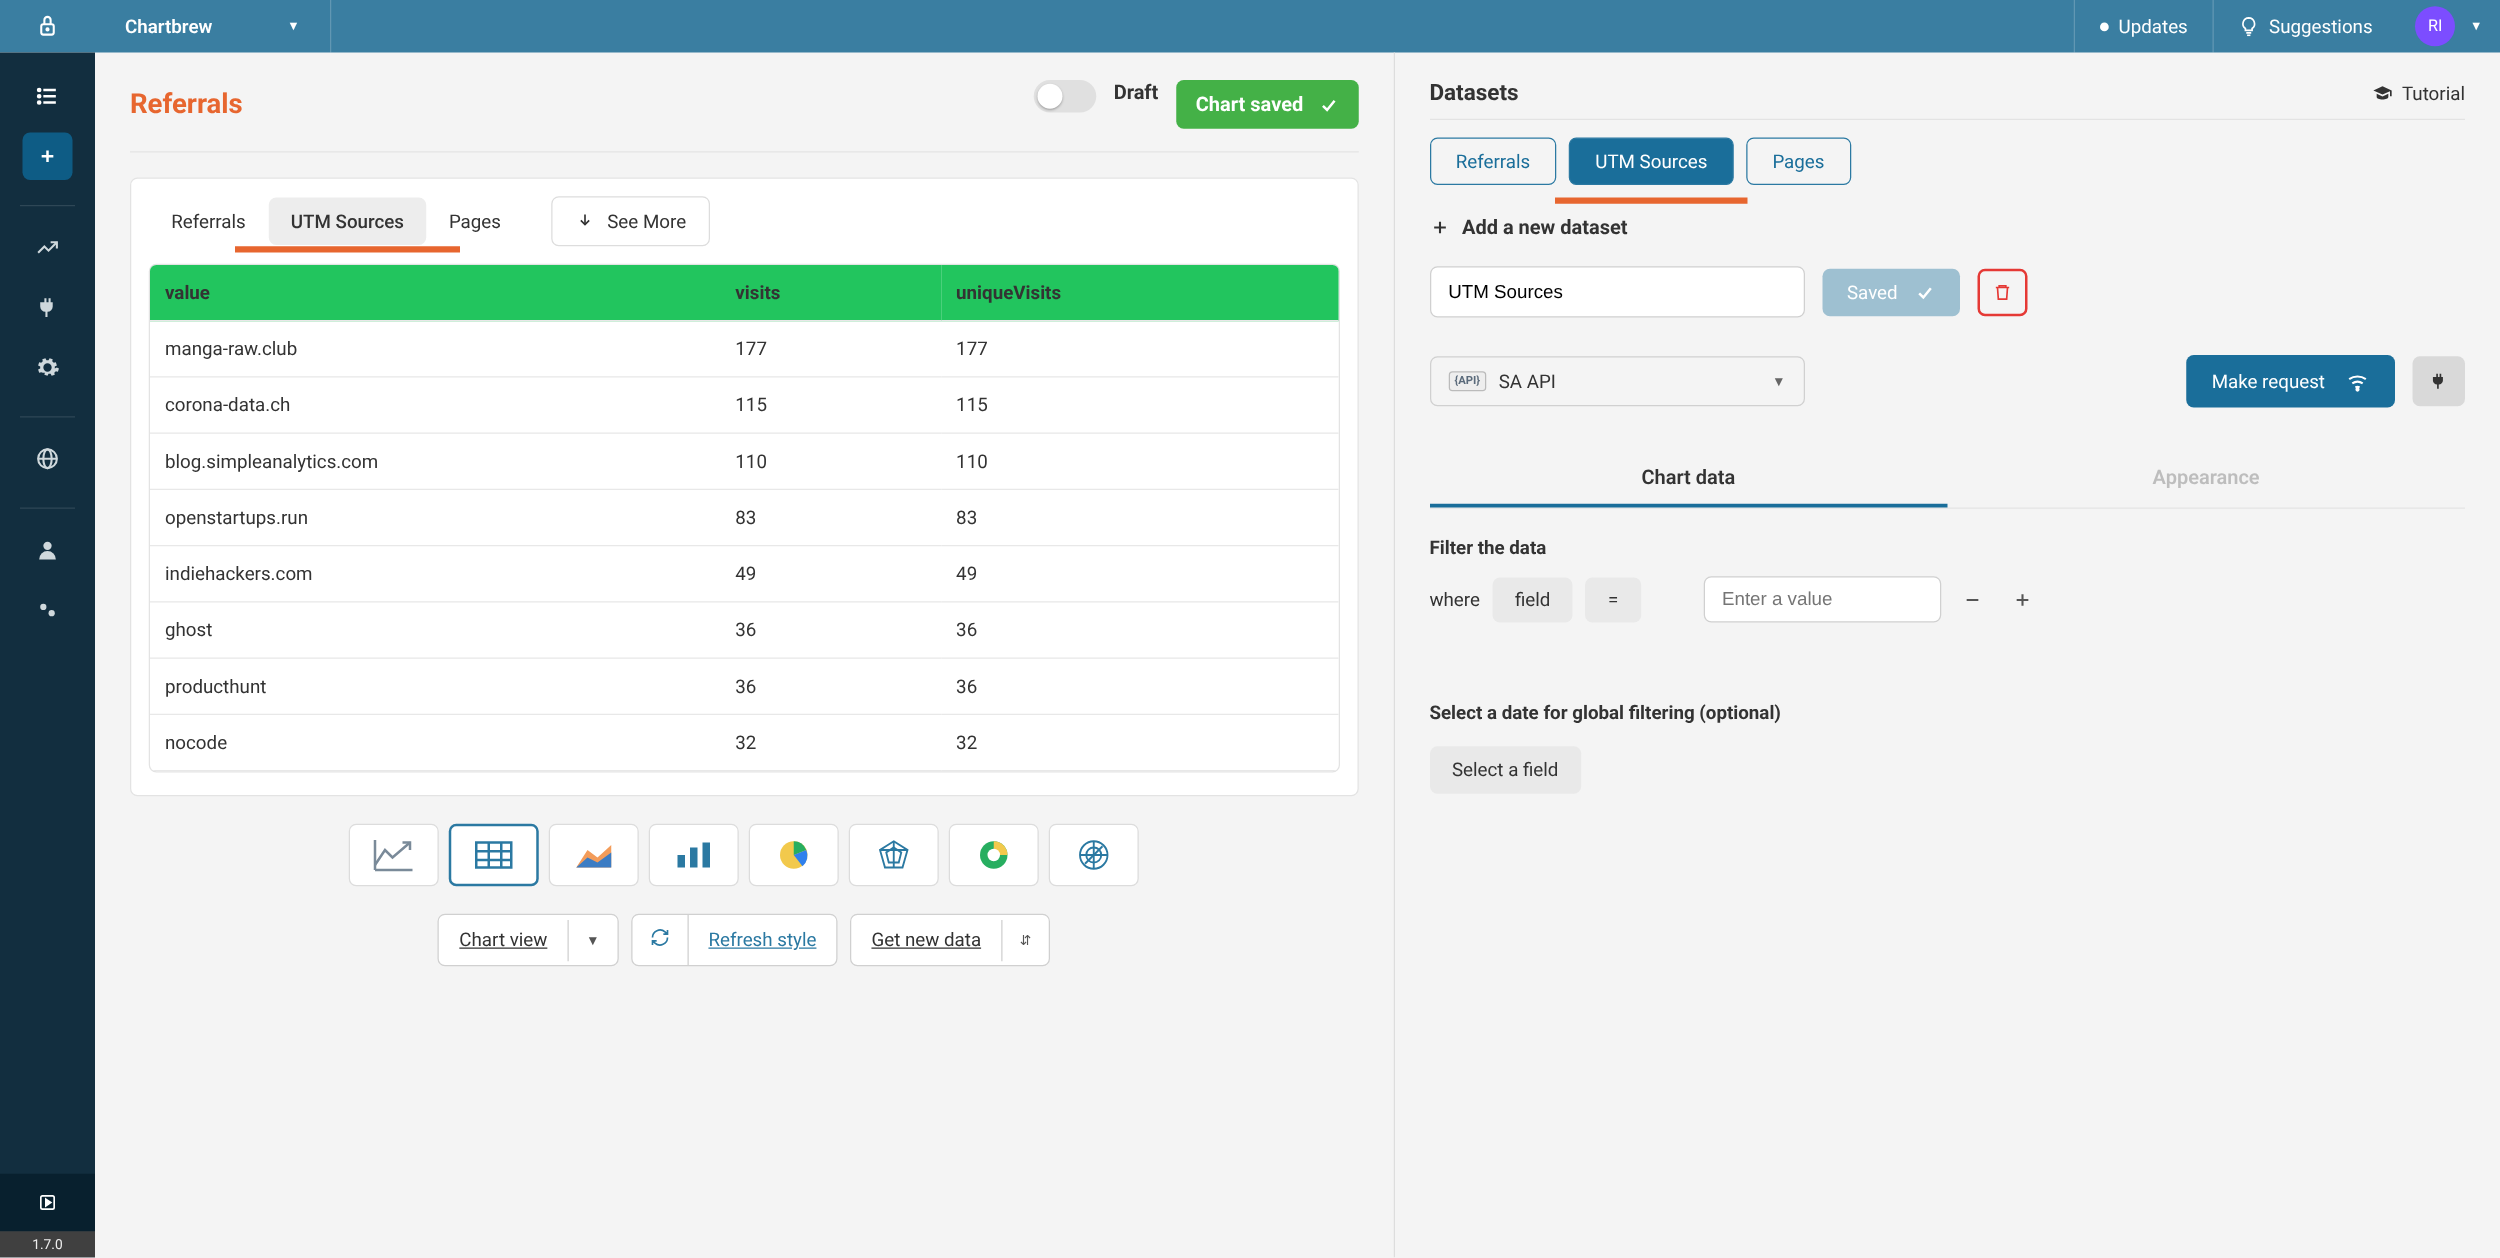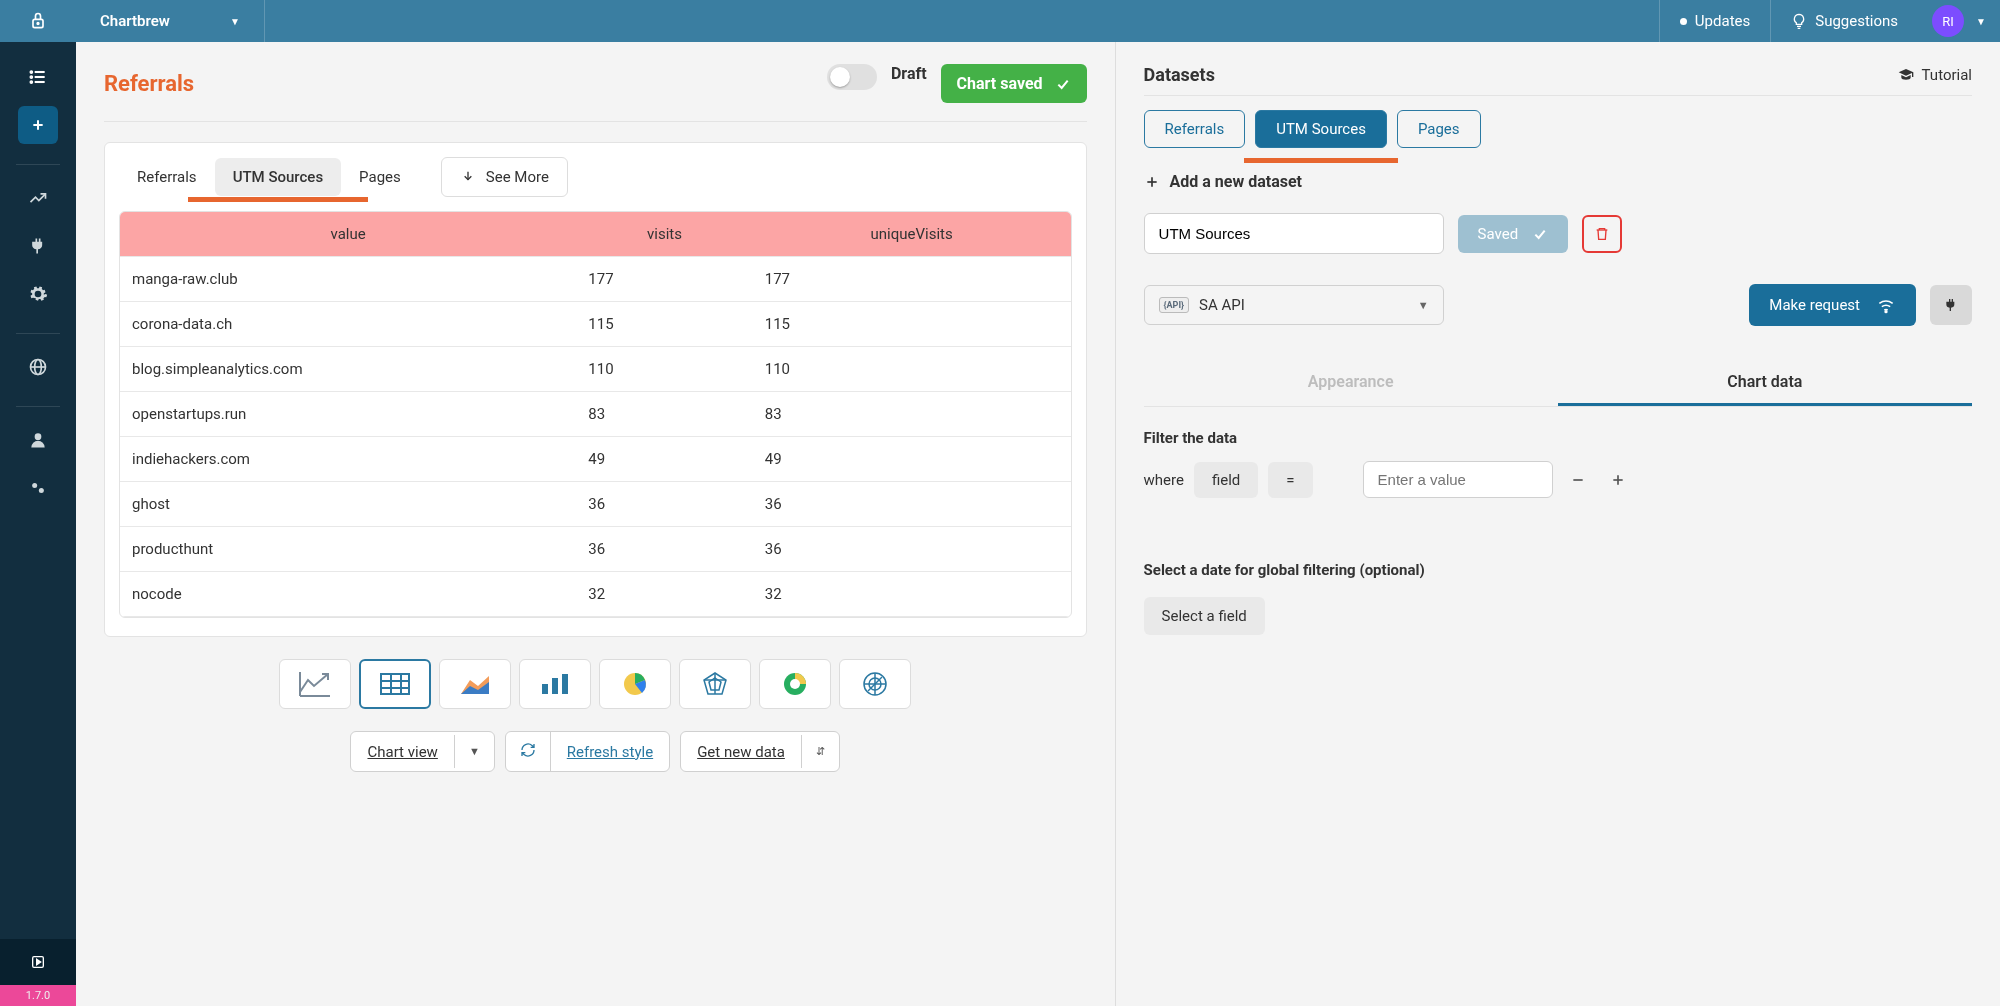--- a/index.html
+++ b/index.html
@@ -18,21 +18,21 @@
 .topbar .caret { padding: 0 14px 0 4px; font-size: 10px; }
 
 
 .body { flex: 1; display: flex; min-height: 0; }
 .sidebar { width: 76px; background: #122E3F; display: flex; flex-direction: column; align-items: center; padding-top: 16px; }
 .sidebar .s-item { width: 40px; height: 38px; display: flex; align-items: center; justify-content: center; color: #cfd8dc; margin-bottom: 10px; border-radius: 6px; cursor: pointer; }
 .sidebar .s-item.plus { background: #0E5C85; color: #fff; }
 .sidebar .s-sep { height: 1px; width: 44px; background: rgba(255,255,255,.12); margin: 10px 0 14px; }
 .sidebar .bottom { margin-top: auto; width: 100%; display: flex; flex-direction: column; align-items: center; }
 .sidebar .play { width: 100%; height: 46px; background: #08202E; display:flex; align-items:center; justify-content:center; color:#fff; }
-.sidebar .version { width: 100%; text-align: center; font-size: 11px; color: #eee; background: #ec4899; padding: 4px 0; }
+.sidebar .version { width: 100%; text-align: center; font-size: 11px; color: #eee; background: #404040; padding: 4px 0; }
 
 .content { flex: 1; display: flex; min-height: 0; }
 .left-pane { flex: 1.02; padding: 22px 28px 12px 28px; overflow-y: auto; min-width: 0; }
 .right-pane { flex: 0.86; border-left: 1px solid #ddd; padding: 22px 28px; overflow-y: auto; min-width: 0; }
 
 
 .page-header { display: flex; align-items: center; justify-content: space-between; border-bottom: 1px solid #e3e3e3; padding-bottom: 18px; }
 .page-title { font-size: 22px; font-weight: 700; color: #E7662F; }
 .header-right { display: flex; align-items: flex-start; gap: 14px; font-weight: bold; }
 .toggle { width: 50px; height: 26px; border-radius: 14px; background: #e0e0e0; position: relative; }
@@ -46,21 +46,21 @@
 .chart-tab.active-tab { background:#ededed; font-weight:500; }
 .chart-tab.underline::after { content:""; position:absolute; left:50%; transform:translateX(-50%); bottom:-6px; height:5px; width:180px; background:#E7662F; }
 .see-more { margin-left: 22px; border:1px solid #ddd; border-radius:6px; padding:10px 18px; display:flex; align-items:center; gap:10px; font-size:15px; cursor:pointer; }
 
 .data-table-wrap { border:1px solid #e3e3e3; border-radius:6px; margin-top:14px; max-height: 420px; overflow-y:auto; position:relative; }
 .data-table-wrap::-webkit-scrollbar { width:14px; }
 .data-table-wrap::-webkit-scrollbar-thumb { background:#bdbdbd; border-radius:7px; }
 .data-table-wrap::-webkit-scrollbar-track { background:#efefef; }
 table { width:100%; border-collapse: collapse; }
 th, td { text-align:left; padding: 13px 12px; border-bottom:1px solid #e8e8e8; font-size:15px; }
-th { background:#fca5a5; font-weight:400;text-align:center; }
+th { background:#22c55e; font-weight:700; }
 td.col1 { width:48%; }
 
 .viz-types { display:flex; gap:8px; justify-content:center; margin-top:22px; }
 .viz-btn { width:72px; height:50px; border:1px solid #dcdcdc; border-radius:6px; display:flex; align-items:center; justify-content:center; cursor:pointer; background:#fff; }
 .viz-btn.selected { border:2px solid #2b79a2; }
 
 .bottom-controls { display:flex; gap:10px; justify-content:center; margin-top:22px; }
 .bc-btn { border:1px solid #d0d0d0; border-radius:6px; display:flex; align-items:center; background:#fff; }
 .bc-main { padding:10px 16px; font-size:15px; color:#333;text-decoration:underline; }
 .bc-icon { padding:10px 14px; border-right:1px solid #d0d0d0; color:#2b79a2; }
@@ -433,22 +433,22 @@
               </svg>
           </div>
           <div class="plug-btn">
             <svg class="svg-ico-s" viewBox="0 0 24 24" fill="#333">
                 <path d="M7 7h2V3h2v4h2V3h2v4h2v4a5 5 0 01-5 5v5h-2v-5a5 5 0 01-5-5V7z"></path>
               </svg>
           </div>
         </div>
 
         <div class="dual-tabs">
+          <div class="dual-tab active">Chart data</div>
           <div class="dual-tab">Appearance</div>
-          <div class="dual-tab active">Chart data</div>
         </div>
 
         <div class="section-label">Filter the data</div>
         <div class="filter-row">
           <span class="static">where</span>
           <span class="chip">field</span>
           <span class="chip">=</span>
           <input class="val-input" placeholder="Enter a value" style="">
           <span class="icon-btn">
             <svg class="svg-ico-s" viewBox="0 0 24 24" stroke="#555" stroke-width="2.5">

